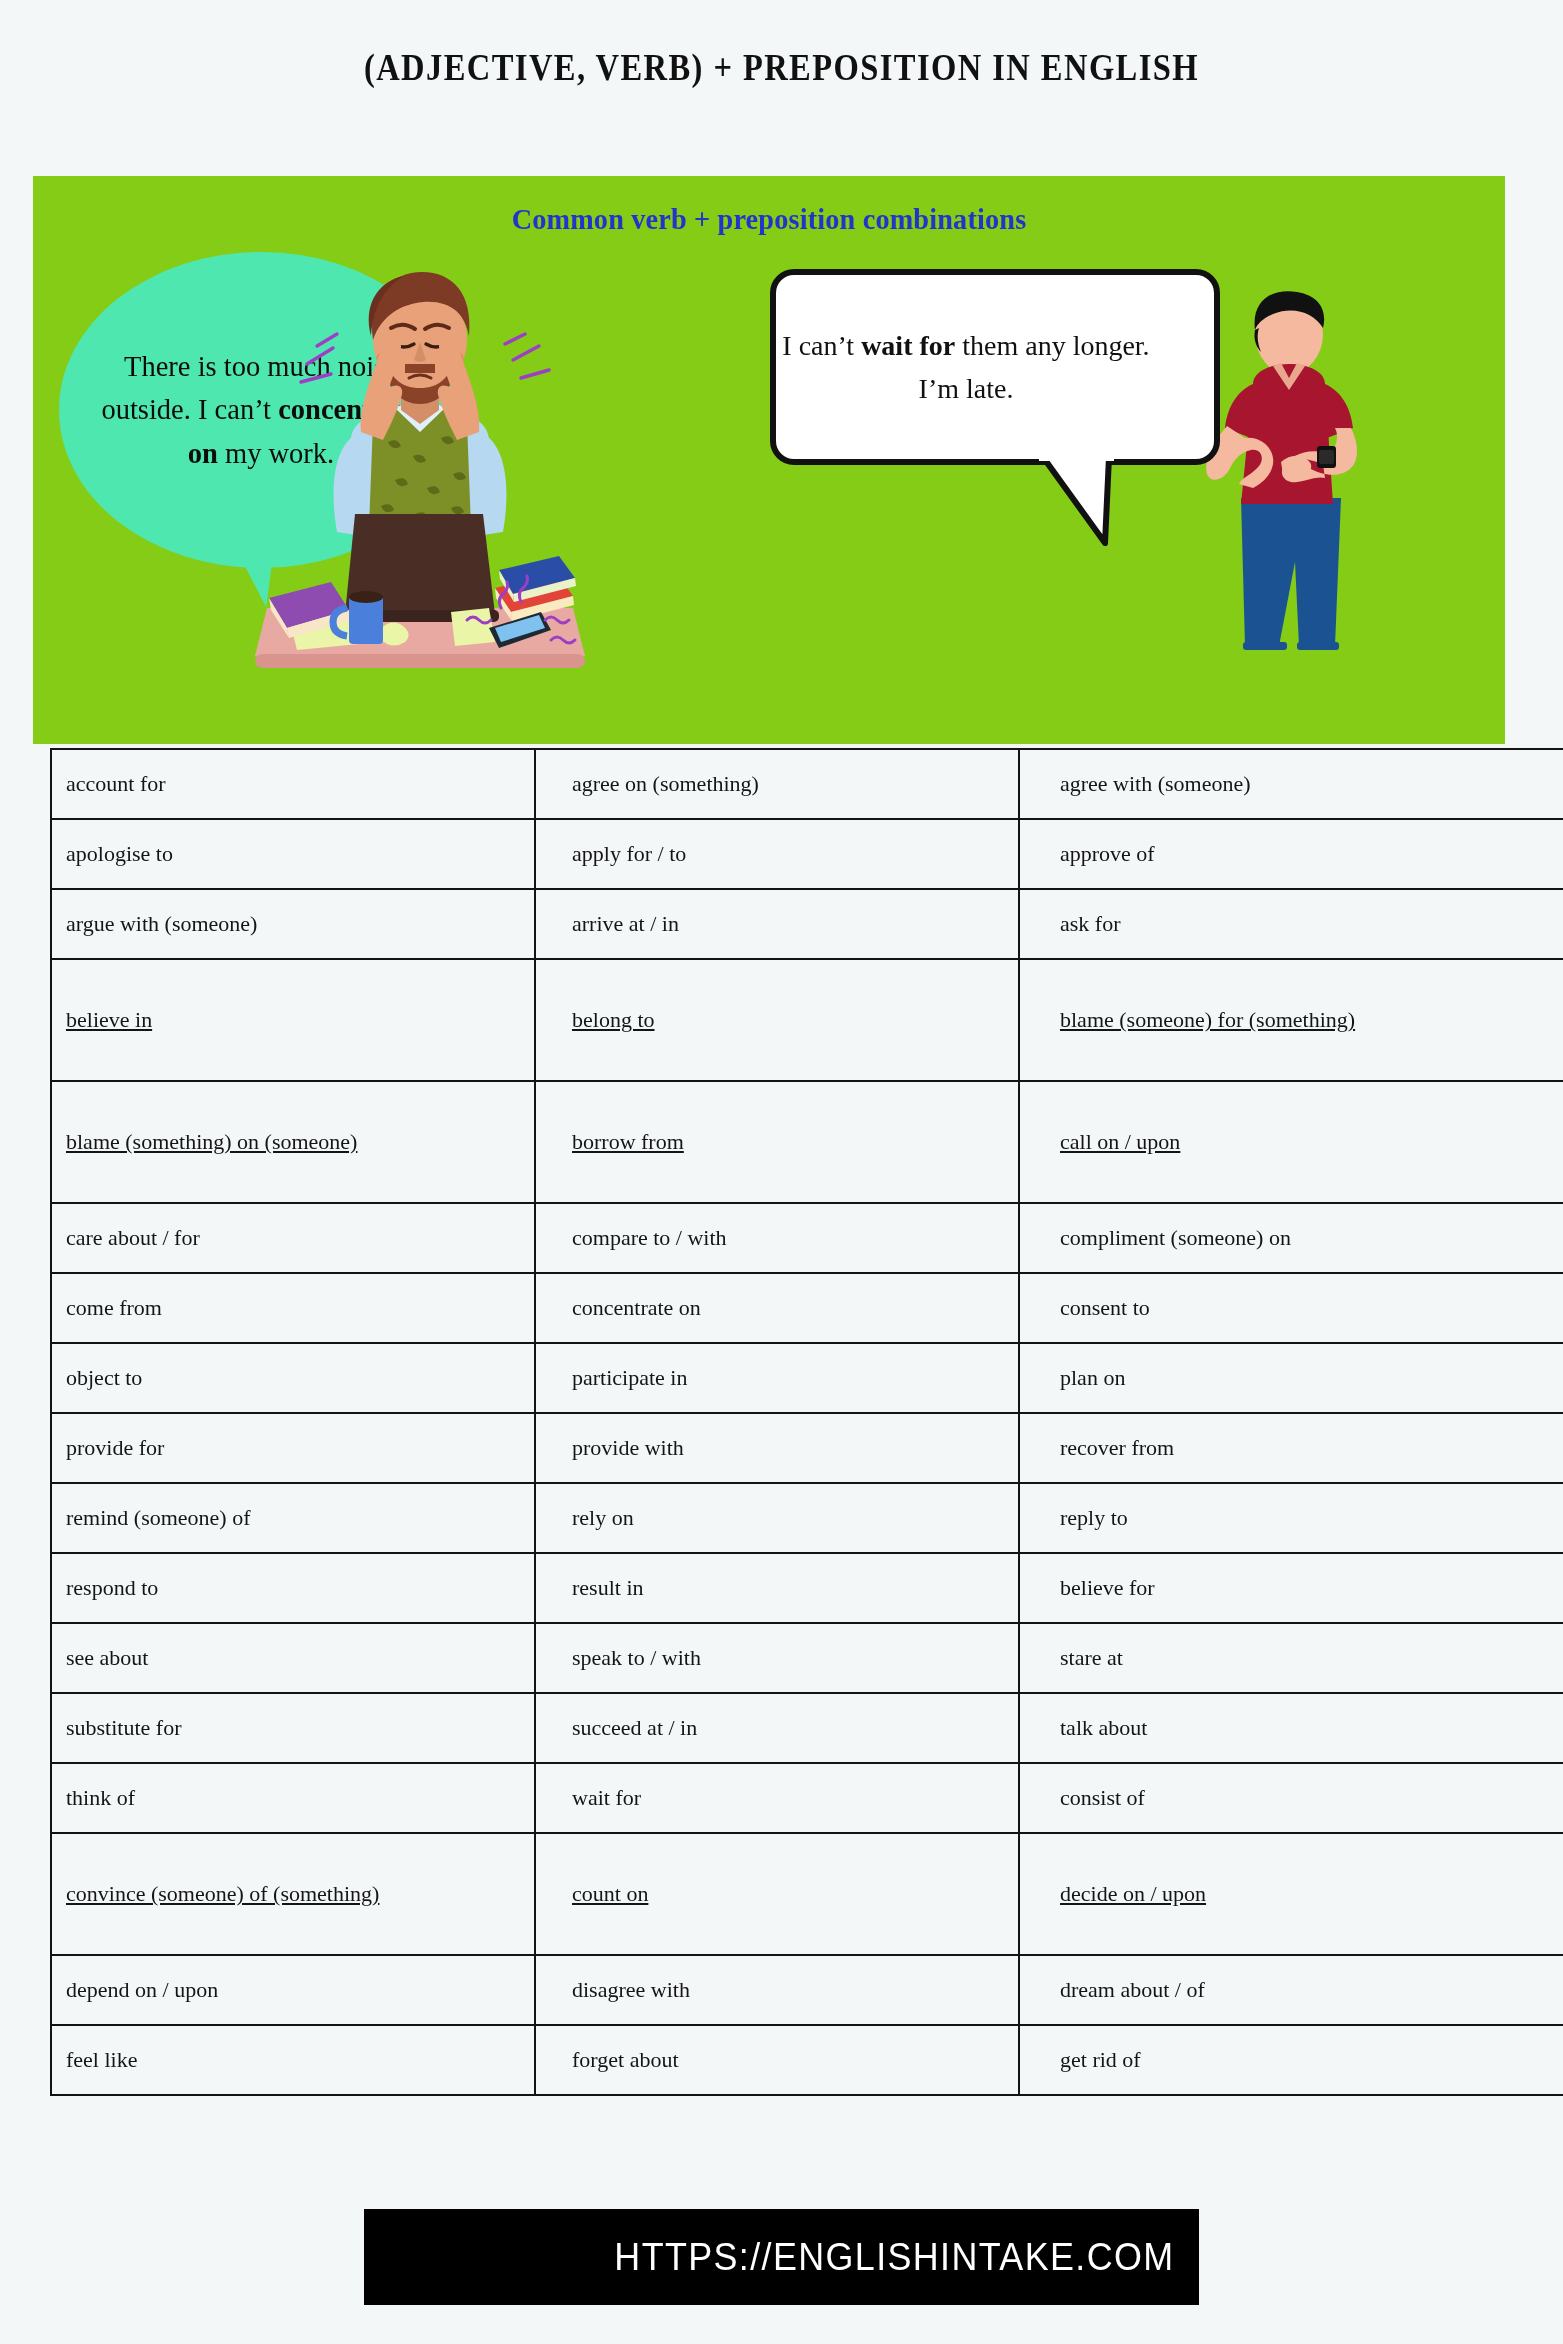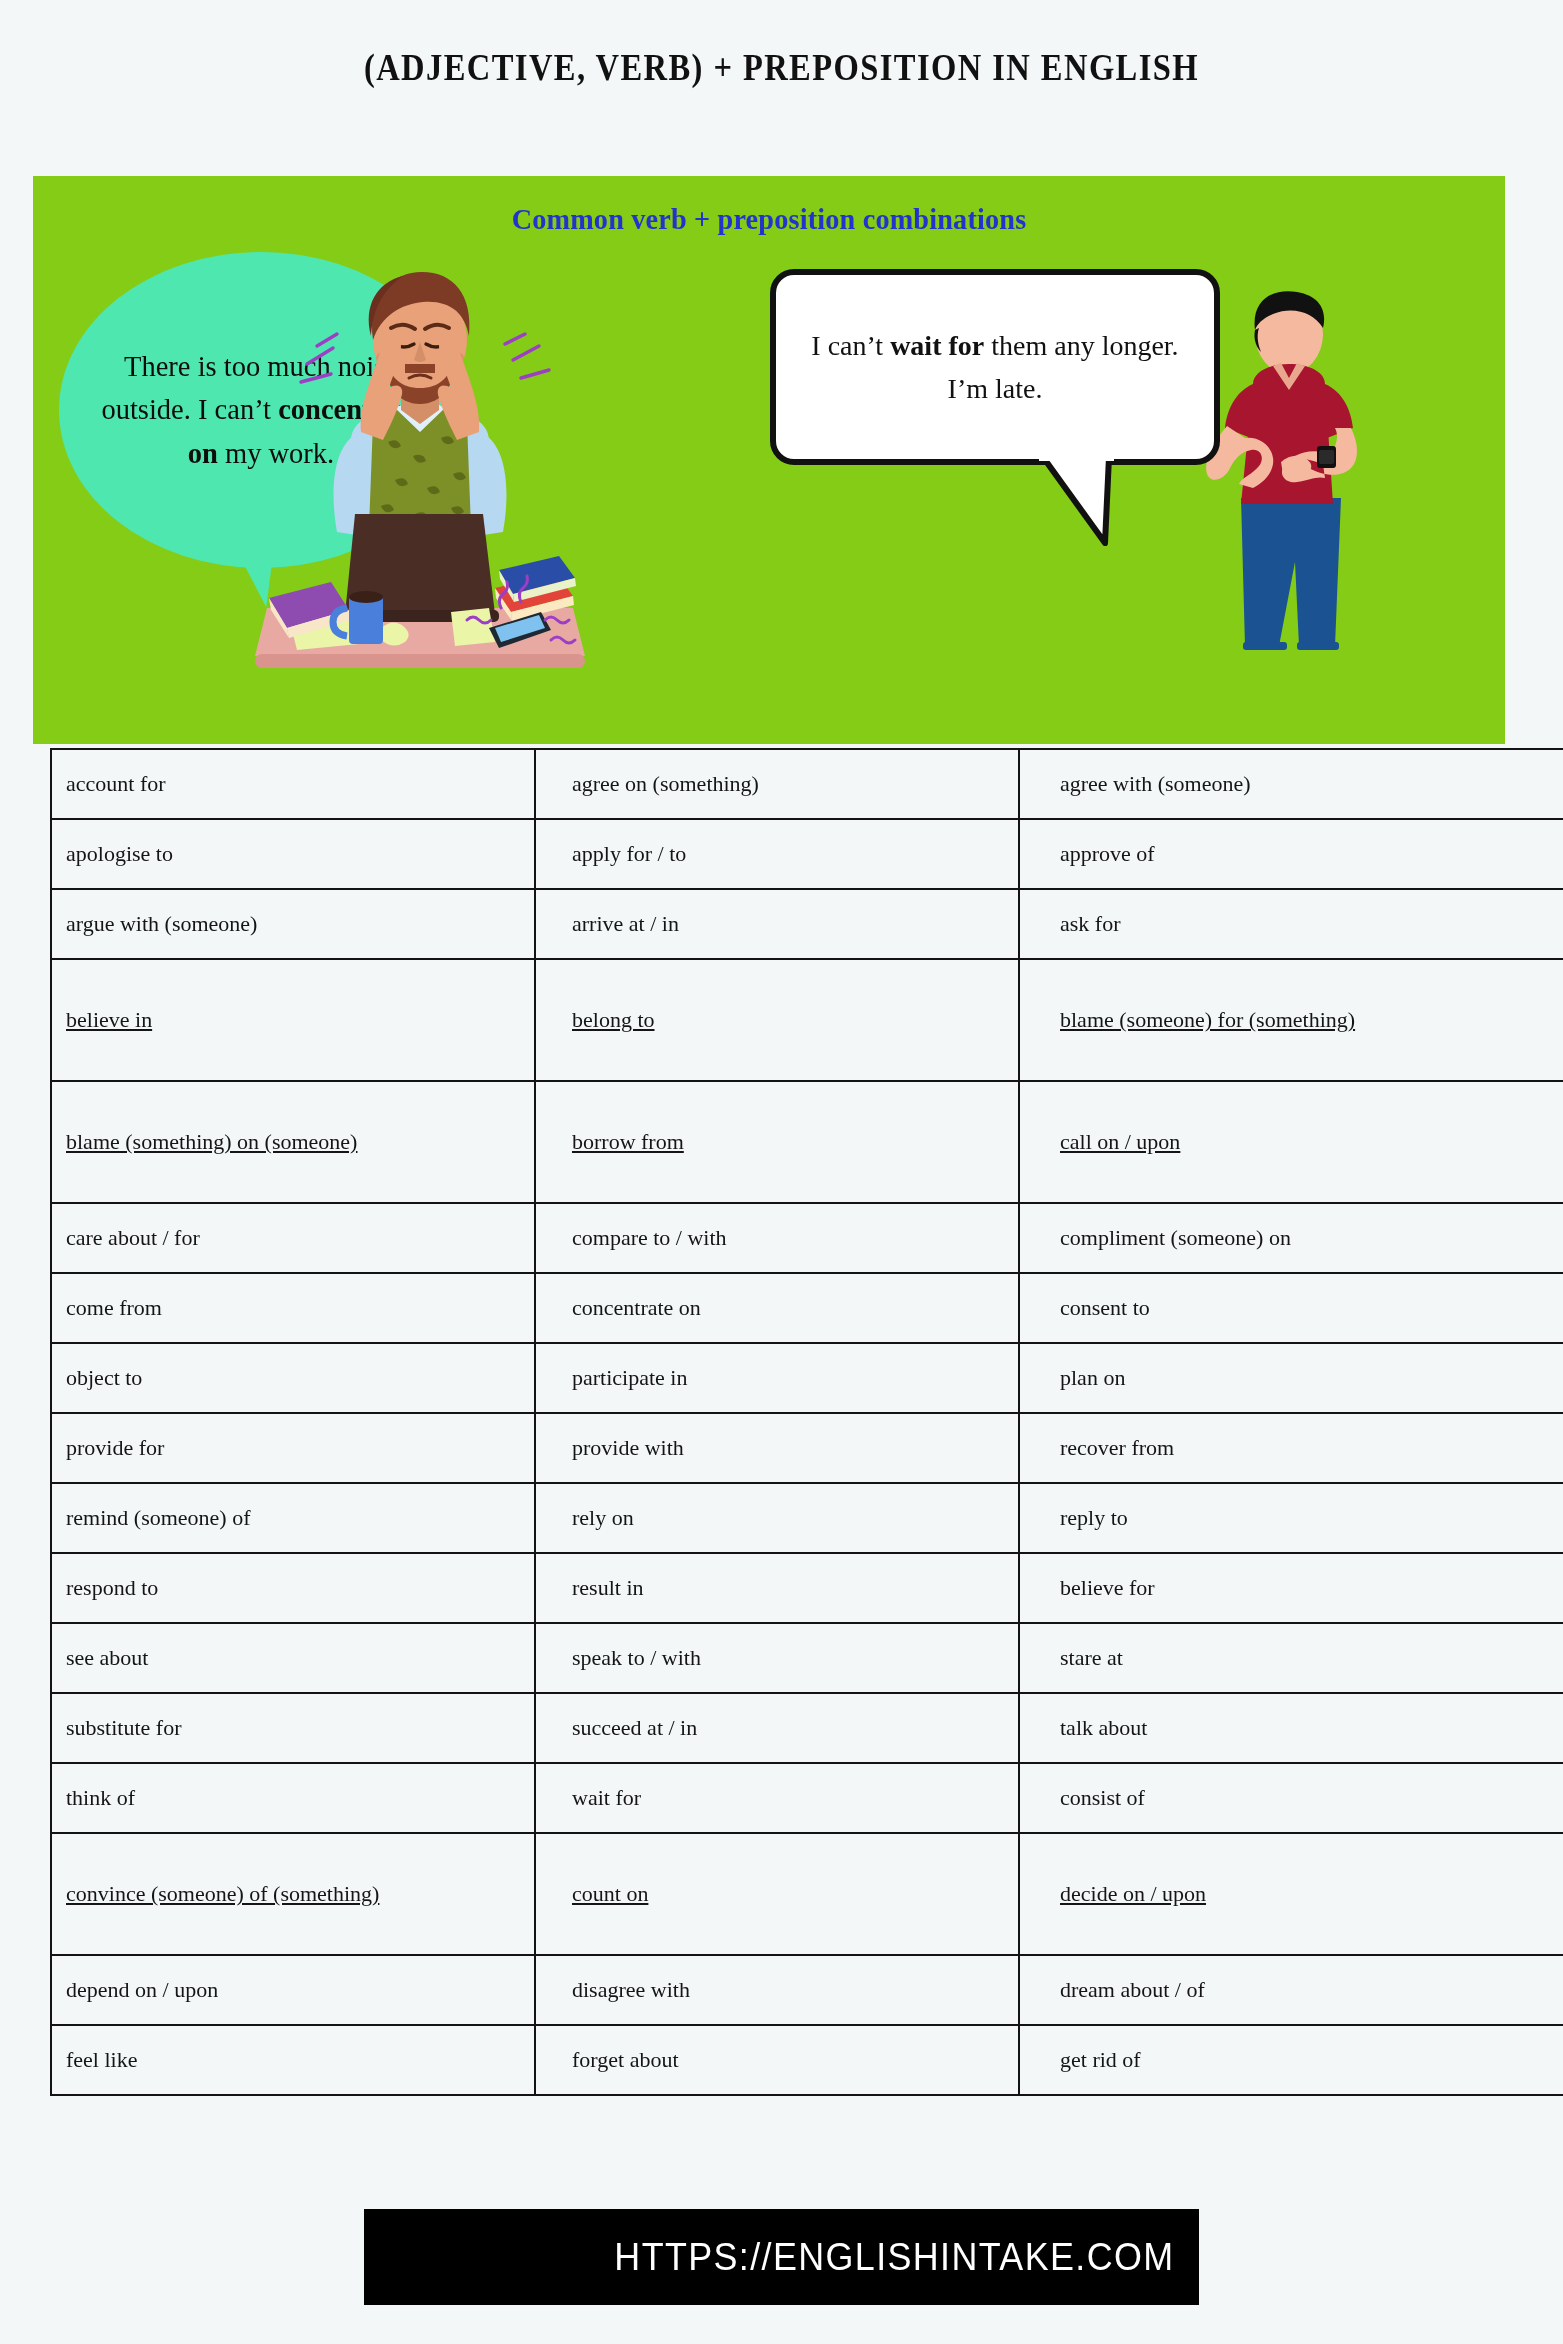--- a/index.html
+++ b/index.html
@@ -96,21 +96,21 @@
     position: absolute;
     left: 737px;
     top: 93px;
     width: 450px;
     height: 196px;
     background: #ffffff;
     border: 6px solid #111111;
     border-radius: 24px;
     display: flex;
     align-items: center;
-    justify-content: center;
+    justify-content: flex-start;
     z-index: 5;
   }
   #bubble-white-text {
     width: 380px;
     text-align: center;
     font-size: 28px;
     line-height: 1.55;
     color: #111111;
   }
   #bubble-white-text b { font-weight: bold; }

